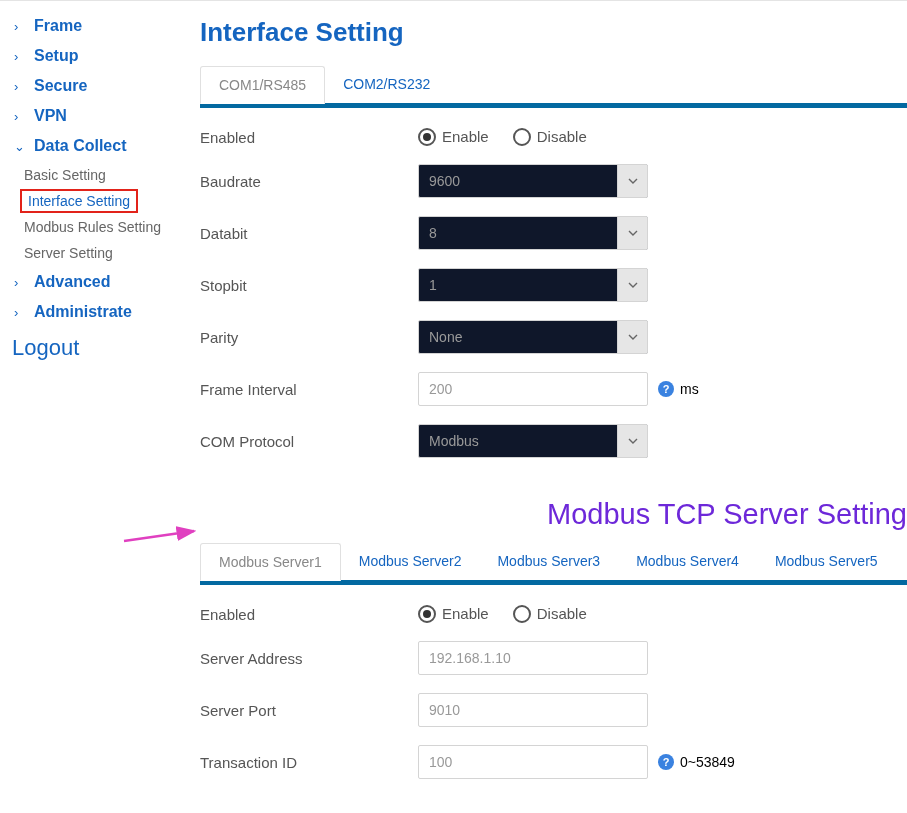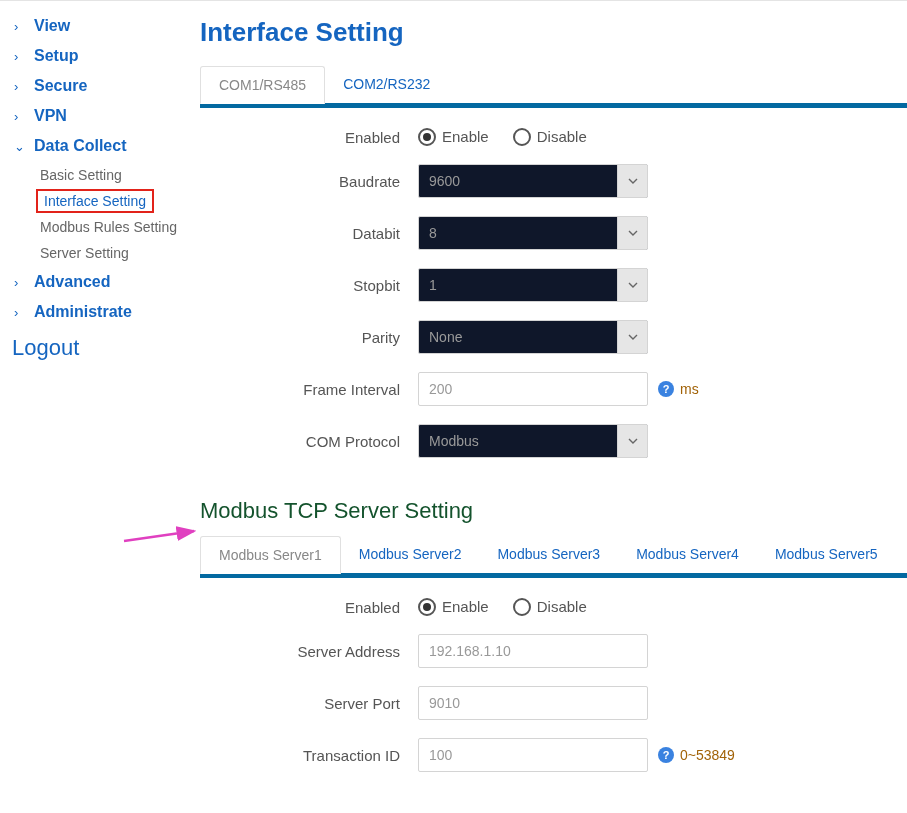--- a/index.html
+++ b/index.html
@@ -32,21 +32,21 @@
     font-size: 13px;
     color: #1565c0;
     margin-right: 6px;
   }
   .nav-item .label {
     font-weight: bold;
     color: #1565c0;
     font-size: 16px;
   }
   .subnav {
-    margin-left: 26px;
+    margin-left: 10px;
     text-align: center;
   }
   .subnav-item {
     padding: 4px 4px;
     margin: 2px 0;
     color: #666;
     cursor: pointer;
     width: fit-content;
   }
   .subnav-item.active {
@@ -84,32 +84,32 @@
     cursor: pointer;
   }
   .tab.active {
     border: 1px solid #e0e0e0;
     border-bottom: 1px solid #fff;
     margin-bottom: -1px;
     color: #888;
     border-radius: 3px 3px 0 0;
   }
   .section-title {
-    font-size: 22px;
-    color: #14532d;
+    font-size: 29px;
+    color: #6d28d9;
     margin: 40px 0 12px 0;
+    text-align: right;
   }
   .form-row {
     display: flex;
     align-items: center;
     margin: 18px 0;
   }
   .form-label {
     width: 200px;
-    text-align: right;
     padding-right: 18px;
     color: #555;
     font-size: 15px;
   }
   .form-control {
     display: flex;
     align-items: center;
   }
   .select-box {
     display: flex;
@@ -178,42 +178,42 @@
     color: #fff;
     font-size: 11px;
     font-weight: bold;
     display: inline-flex;
     align-items: center;
     justify-content: center;
     margin-left: 10px;
   }
   .unit-text {
     margin-left: 6px;
-    color: #a16207;
+    color: #000000;
     font-size: 14px;
   }
   
   .arrow {
     position: absolute;
     left: 122px;
     top: 525px;
     pointer-events: none;
   }
   .wrapper { position: relative; }
 </style>
 </head>
 <body>
 
 <div class="wrapper">
 <div class="page">
 
   <div class="sidebar">
     <div class="nav-item">
       <span class="chev">›</span>
-      <span class="label">View</span>
+      <span class="label">Frame</span>
     </div>
     <div class="nav-item">
       <span class="chev">›</span>
       <span class="label">Setup</span>
     </div>
     <div class="nav-item">
       <span class="chev">›</span>
       <span class="label">Secure</span>
     </div>
     <div class="nav-item">

